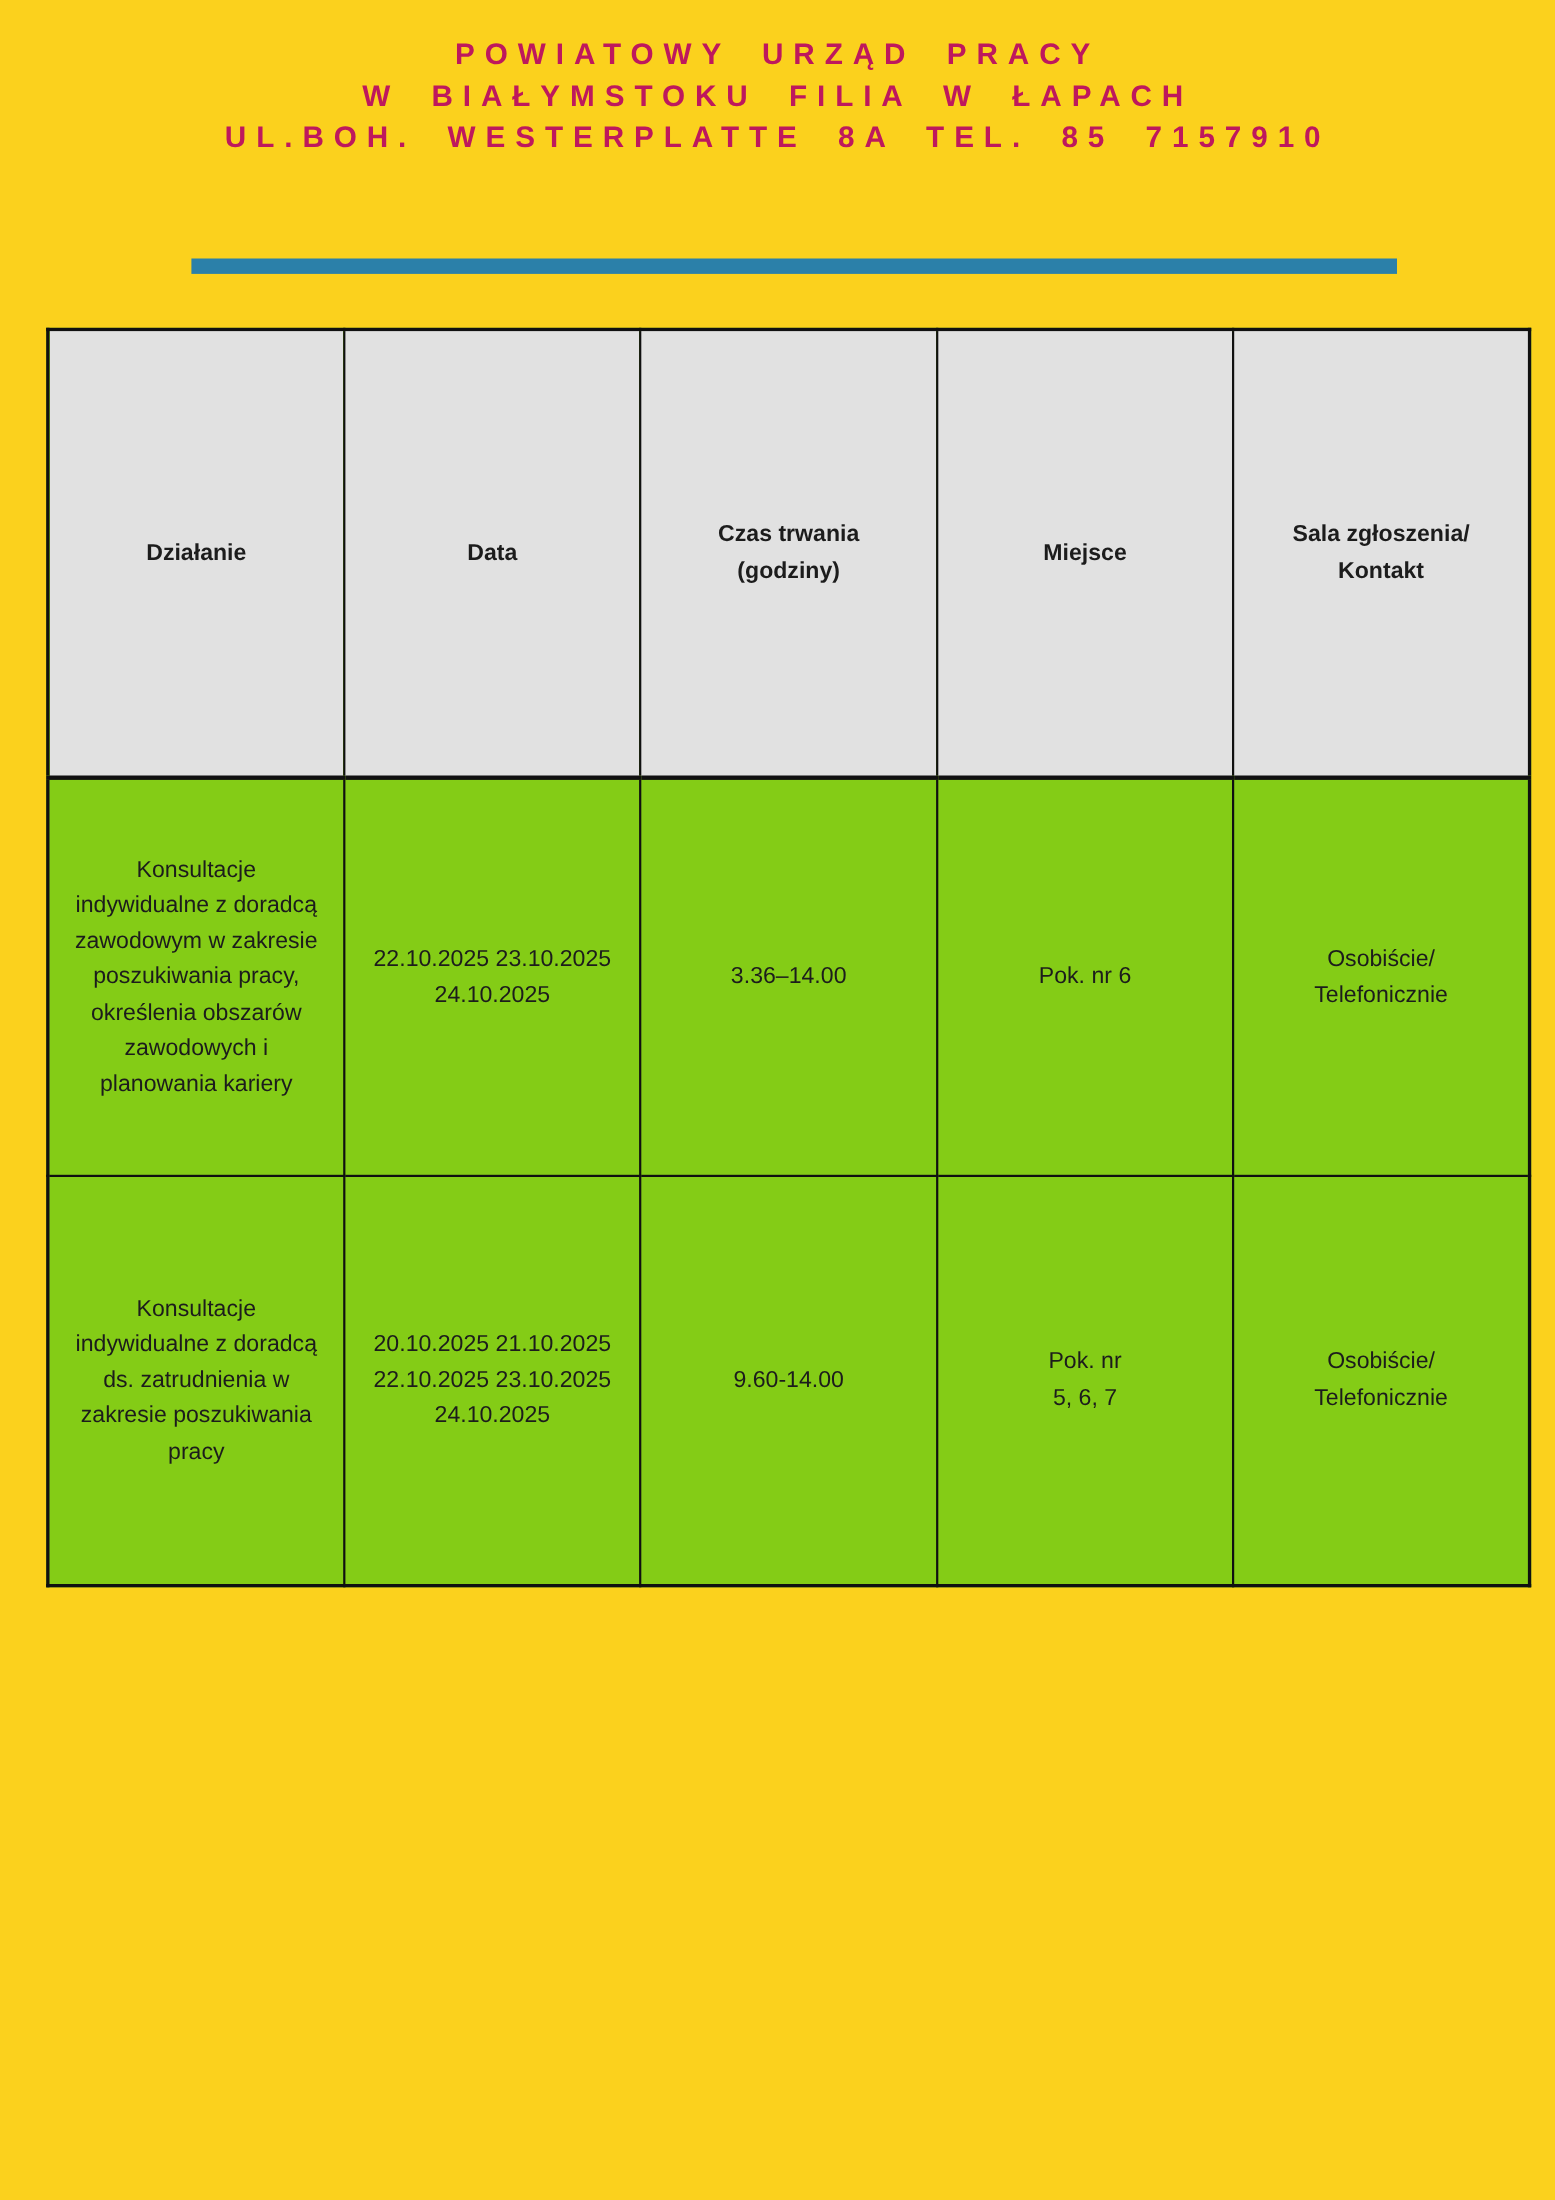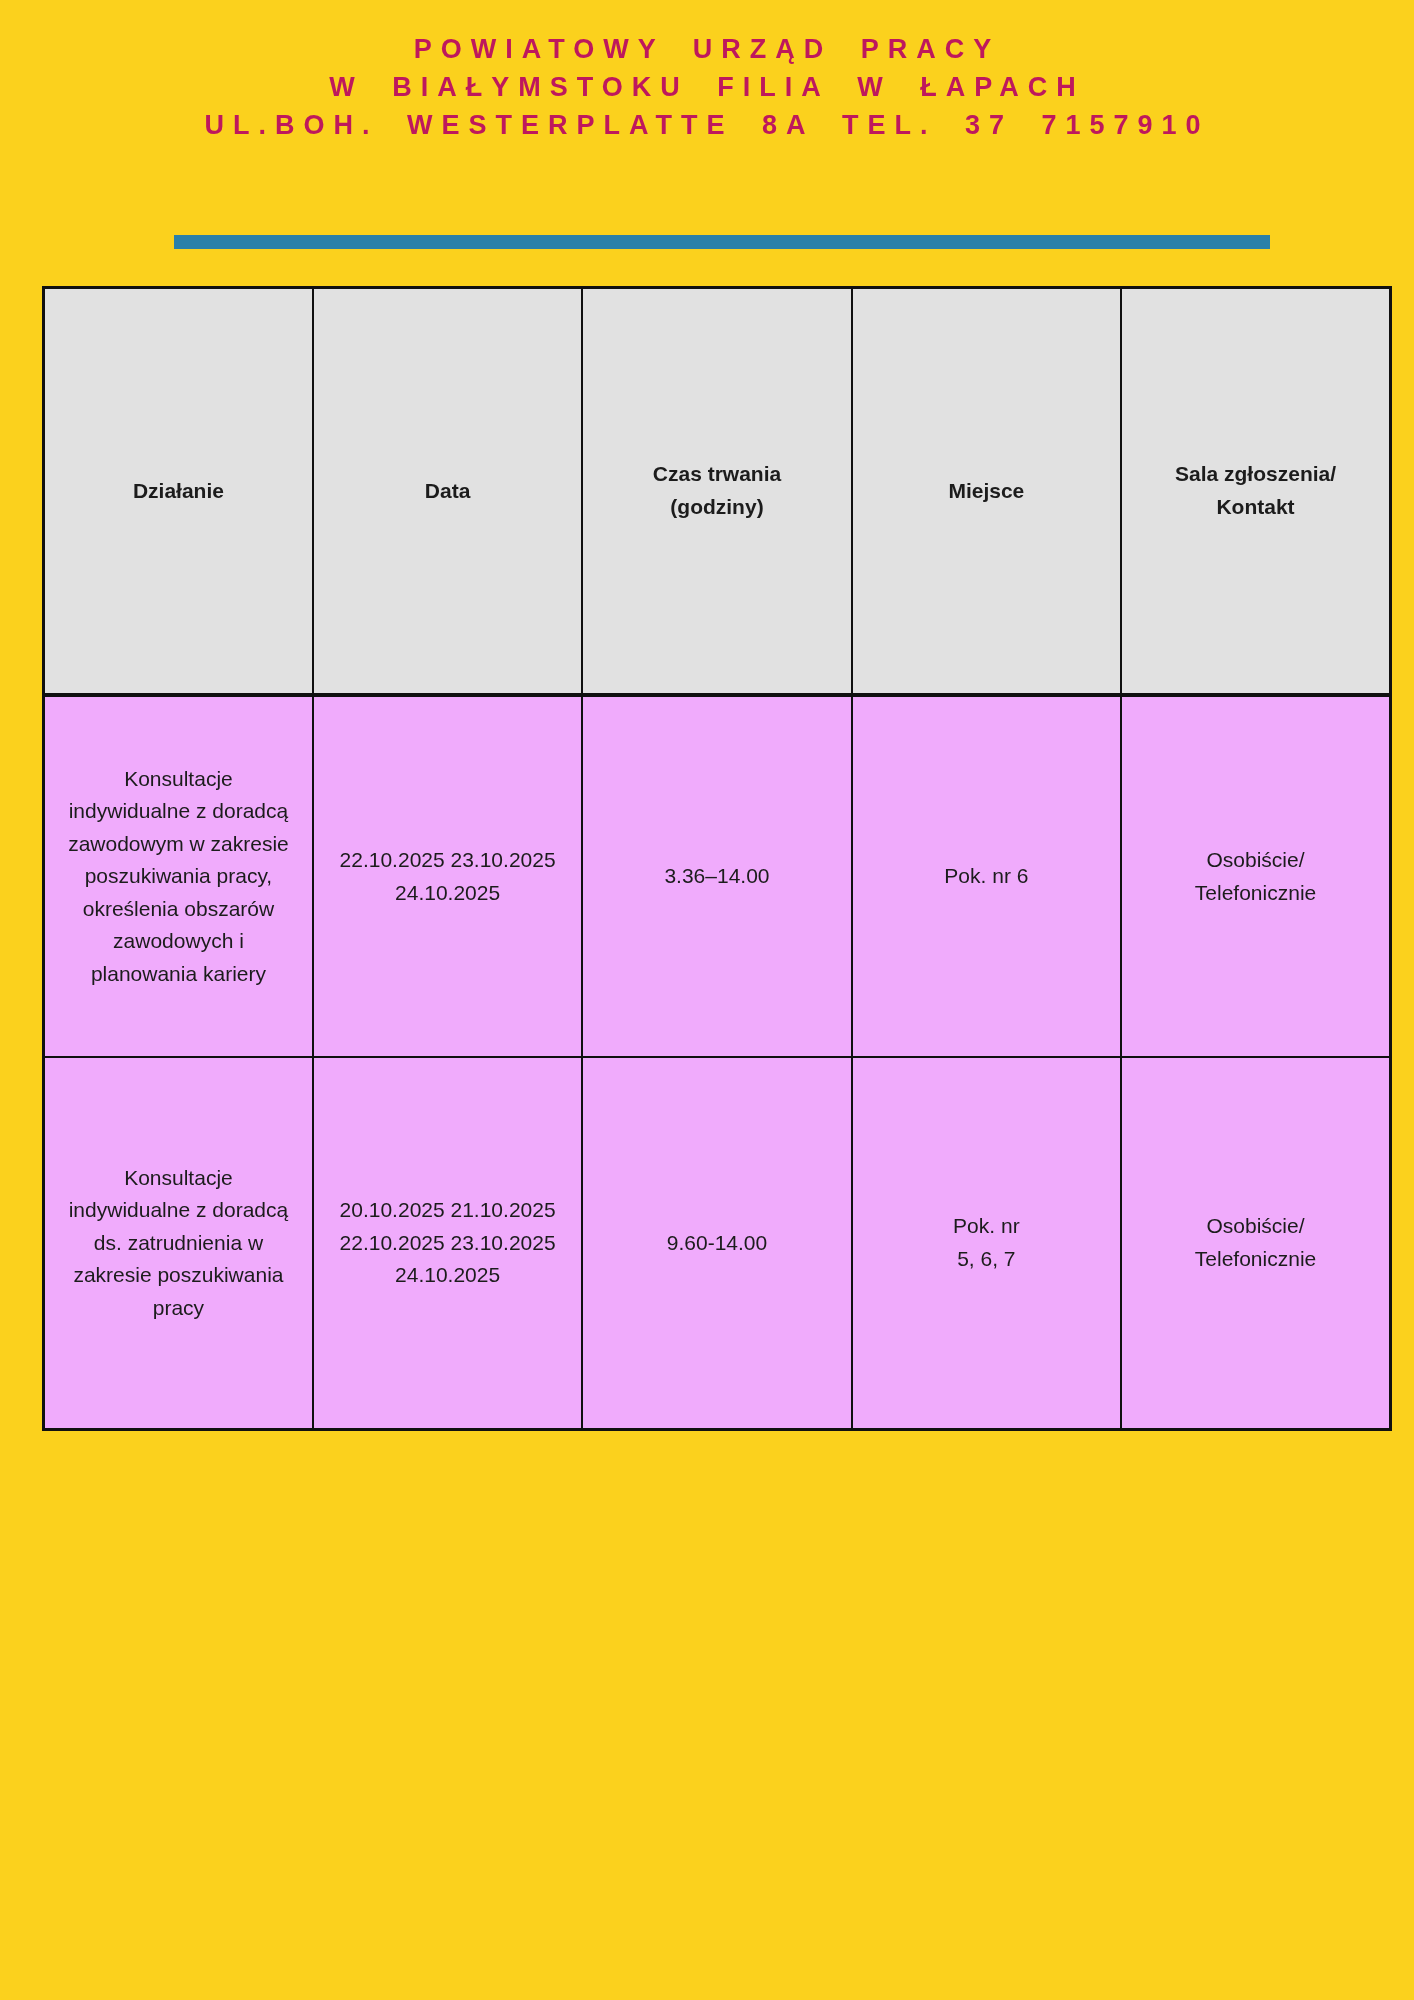--- a/index.html
+++ b/index.html
@@ -30,25 +30,25 @@
   
   .teal-bar{
     position:absolute;
     left:174px; top:235px;
     width:1096px; height:14px;
     background:#2B80A9;
   }
   
   table.schedule{
     position:absolute;
-    left:42px; top:286px;
+    left:42px; top:298px;
     width:1350px;
     table-layout:fixed;
     border-collapse:collapse;
-    background:#f0abfc;
+    background:#84cc16;
     border:3px solid #101010;
     color:#1C1C1C;
   }
   table.schedule th,
   table.schedule td{
     border:2px solid #101010;
     text-align:center;
     vertical-align:middle;
     white-space:pre-line;
     padding:6px 14px;
@@ -73,21 +73,21 @@
   }
 </style>
 </head>
 <body>
 
 <div class="page">
 
   <header class="masthead">
     <div>POWIATOWY URZĄD PRACY</div>
     <div>W BIAŁYMSTOKU FILIA W ŁAPACH</div>
-    <div>UL.BOH. WESTERPLATTE 8A TEL. 37 7157910</div>
+    <div>UL.BOH. WESTERPLATTE 8A TEL. 85 7157910</div>
   </header>
 
   <div class="teal-bar"></div>
 
   <table class="schedule">
     <thead>
       <tr>
         <th>Działanie</th>
         <th>Data</th>
         <th>Czas trwania

